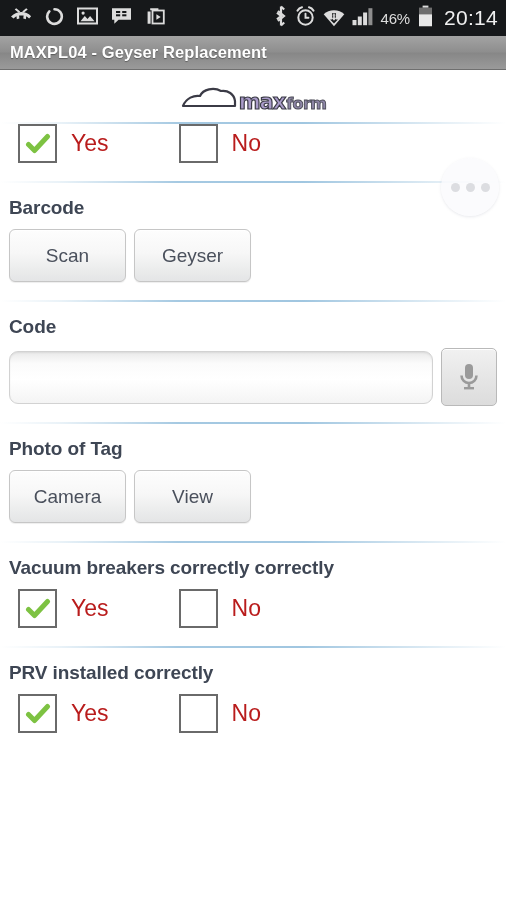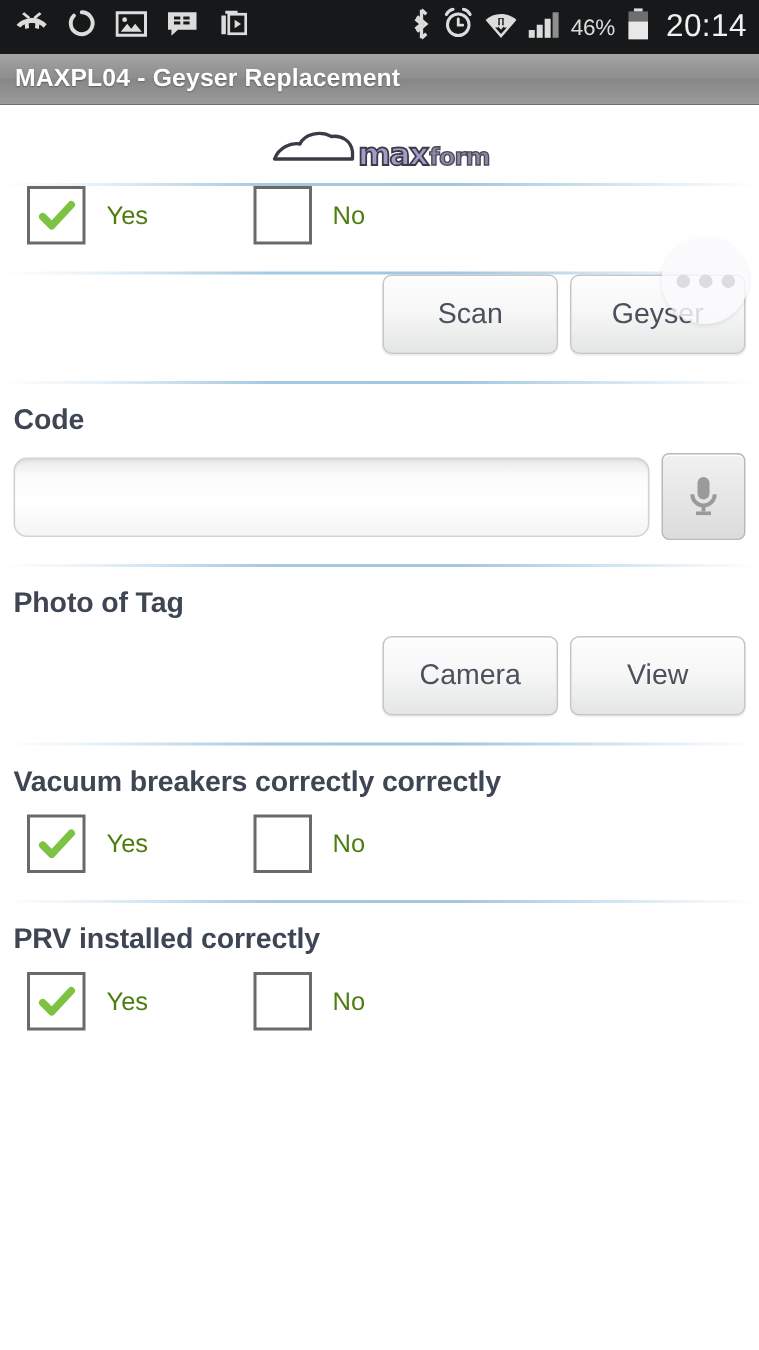--- a/index.html
+++ b/index.html
@@ -95,32 +95,32 @@
     border:2px solid #6a6a6a;
     background:#fff;
     position:relative;
     display:flex; align-items:center; justify-content:center;
     flex:0 0 auto;
   }
   .checkbox .tick{
     width:26px; height:26px; display:block;
   }
   .cb-label{
-    font-size:17px; color:#4d7c0f; margin-left:14px;
+    font-size:23px; color:#b91c1c; margin-left:14px;
     font-family:"Liberation Sans", sans-serif;
   }
 
   
   .value-text{
     text-align:center; font-size:23px; color:#4a505c;
     padding:2px 0 12px 0; letter-spacing:.3px;
   }
 
   
-  .btn-row{ display:flex; justify-content:flex-end; gap:8px; padding-bottom:18px; }
+  .btn-row{ display:flex; justify-content:flex-start; gap:8px; padding-bottom:18px; }
   .btn{
     min-width:117px; height:53px;
     border:1px solid #c6c6c6;
     border-radius:6px;
     background:linear-gradient(to bottom,#fdfdfd 0%,#f7f7f7 45%,#eceded 75%,#e4e5e6 100%);
     box-shadow:0 1px 1px rgba(0,0,0,.07), inset 0 1px 0 #fff;
     display:flex; align-items:center; justify-content:center;
     font-size:19px; color:#4a505c;
     cursor:pointer; padding:0 16px;
   }
@@ -291,20 +291,21 @@
         </div>
         <div class="cb-group second">
           <span class="checkbox"></span>
           <span class="cb-label">No</span>
         </div>
       </div>
     </div>
 
     <div class="divider"></div>
     <div class="section">
+      <div class="section-label">Barcode</div>
       <div class="btn-row">
         <div class="btn">Scan</div>
         <div class="btn">Geyser</div>
       </div>
     </div>
 
     <div class="divider"></div>
     <div class="section">
       <div class="section-label">Code</div>
       <div class="input-row">

